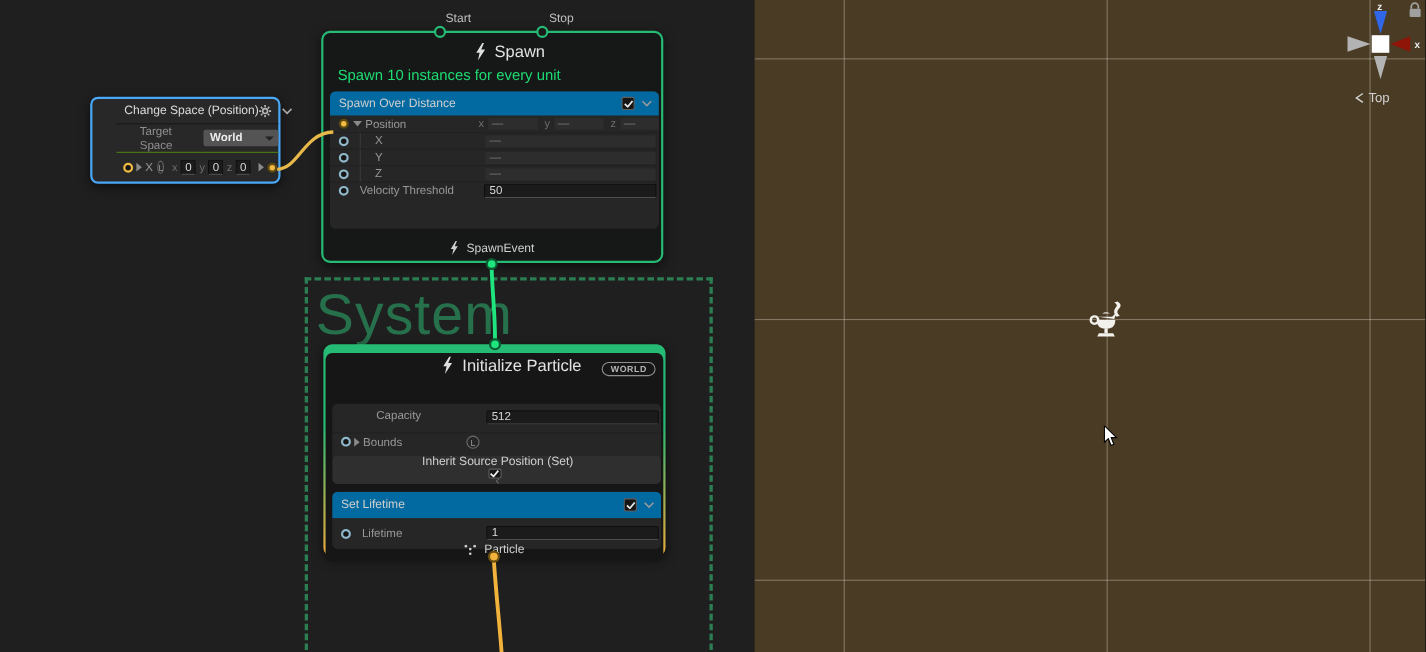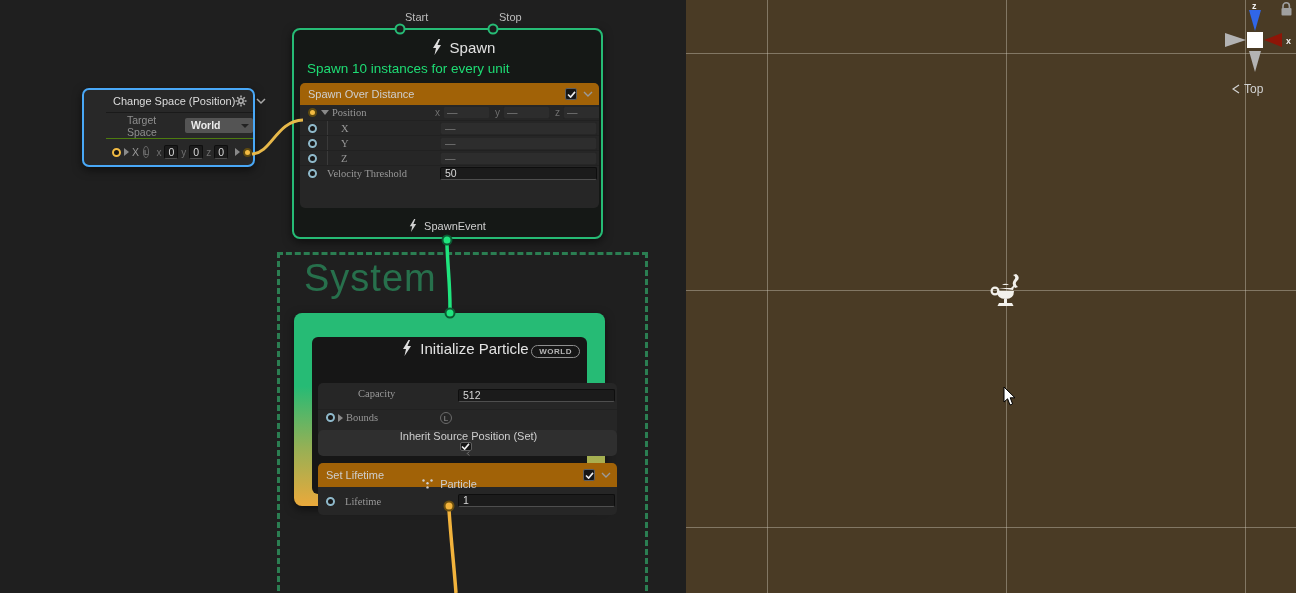--- a/index.html
+++ b/index.html
@@ -34,46 +34,46 @@
   .mini-field { height:14px; background:#1b1b1b; border:1px solid #0e0e0e; border-bottom-color:#4e4e4e; border-radius:2px; font-size:10.5px; color:#dadada; padding:0 3px; line-height:12px; }
   .cs-field { width:26px; }
   .cs-out-sep { width:1px; height:16px; background:#1b1b1b; margin:0 4px 0 auto; }
 
   
   .spawn-node { left:292px; top:28px; width:311px; height:211px; background:#15181б; background:#151816; border:2px solid #26bb75; border-radius:8px; }
   .node-title { display:flex; align-items:center; justify-content:center; gap:8px; height:26px; margin-top:4px;margin-left:32px; }
   .node-title-text { font-size:15px; color:#e2e2e2; }
   .spawn-subtitle { font-size:13.5px; color:#1edc74; padding:1px 0 5px 13px; }
   .block { position:absolute; left:6px; width:299px; background:#262626; border-radius:5px; overflow:hidden; }
-  .block-header { display:flex; align-items:center; height:22px; background:#a16207; padding:0 6px 0 8px; }
+  .block-header { display:flex; align-items:center; height:22px; background:#0369a1; padding:0 6px 0 8px; }
   .block-header-text { flex:1; font-size:11px; color:#cfcfcf; white-space:nowrap; }
   .checkbox { width:12px; height:12px; background:#161616; border:1px solid #5f5f5f; border-radius:2px; display:flex; align-items:center; justify-content:center; margin-right:6px; }
   .row { display:flex; align-items:center; height:15px; padding:0 4px 0 8px; border-top:1px solid #212121; position:relative; }
-  .row-label { font-size:10.5px; color:#989898; white-space:nowrap;font-family:Liberation Serif, serif; }
+  .row-label { font-size:10.5px; color:#989898; white-space:nowrap; }
   .indent-line { position:absolute; left:27px; top:0; bottom:0; width:1px; background:#3a3a3a; }
   .long-field { position:absolute; left:140px; width:157px; height:13px; top:1px; background:#1b1b1b; border:1px solid #0e0e0e; border-bottom-color:#4e4e4e; border-radius:2px; font-size:10.5px; color:#d8d8d8; padding:0 4px; line-height:11px; }
   .long-field.disabled { background:#2d2d2d; border-color:#262626; color:#7c7c7c; }
   .pos-fields { position:absolute; left:132px; top:1px; display:flex; align-items:center; }
   .pos-mini { width:47px; height:13px; background:#2d2d2d; border:1px solid #262626; border-radius:2px; font-size:10.5px; color:#7c7c7c; padding:0 3px; line-height:11px; margin-right:2px; }
   .node-footer { position:absolute; left:0; right:0; bottom:5px; display:flex; align-items:center; justify-content:center; gap:7px; }
   .node-footer-text { font-size:11px; color:#cfcfcf; }
 
   
   .flow-port { position:absolute; width:11px; height:11px; border-radius:50%; transform:translate(-50%,-50%); z-index:30; }
   .fp-hollow-green { border:2px solid #26bb75; background:#1a1a1a; }
   .fp-filled-green { background:#1fe57e; border:2px solid #0c5a33; }
   .fp-filled-gold { background:#f2b33c; border:2px solid #6b4f10; }
   .flow-label { position:absolute; font-size:11px; color:#bdbdbd; z-index:30; }
 
   
   .system-group { position:absolute; left:277px; top:252px; width:371px; height:420px; border:3px dashed #2b7e52; border-bottom:none; }
-  .system-label { position:absolute; left:24px; top:2px; font-size:38px; color:#27704c; letter-spacing:1px; }
-
-  
-  .init-wrap { position:absolute; left:294px; top:313px; width:311px; height:193px; border-radius:8px; padding:18px; background:linear-gradient(180deg,#26bb75 0%,#26bb75 38%,#96b055 70%,#eaa93b 100%); box-shadow:0 3px 10px rgba(0,0,0,.55); }
+  .system-label { position:absolute; left:7px; top:2px; font-size:52px; color:#27704c; letter-spacing:1px; }
+
+  
+  .init-wrap { position:absolute; left:294px; top:313px; width:311px; height:193px; border-radius:8px; padding:2px; background:linear-gradient(180deg,#26bb75 0%,#26bb75 38%,#96b055 70%,#eaa93b 100%); box-shadow:0 3px 10px rgba(0,0,0,.55); }
   .init-node { position:relative; width:100%; height:100%; background:#161616; border-radius:6px; }
   .world-badge { position:absolute; right:7px; top:8px; border:1px solid #8f8f8f; border-radius:8px; font-size:8px; font-weight:bold; letter-spacing:.5px; color:#b5b5b5; padding:1px 7px; }
   .init-block-a { top:46px; height:53px; }
   .init-row { height:16px; }
   .init-block-b { top:93px; height:26px; }
   .init-block-b .block-header { height:26px;flex-direction:column; }
   .init-block-c { top:126px; height:52px; }
   .init-block-c .block-header { height:24px; }
   .chev { display:block; }
 

